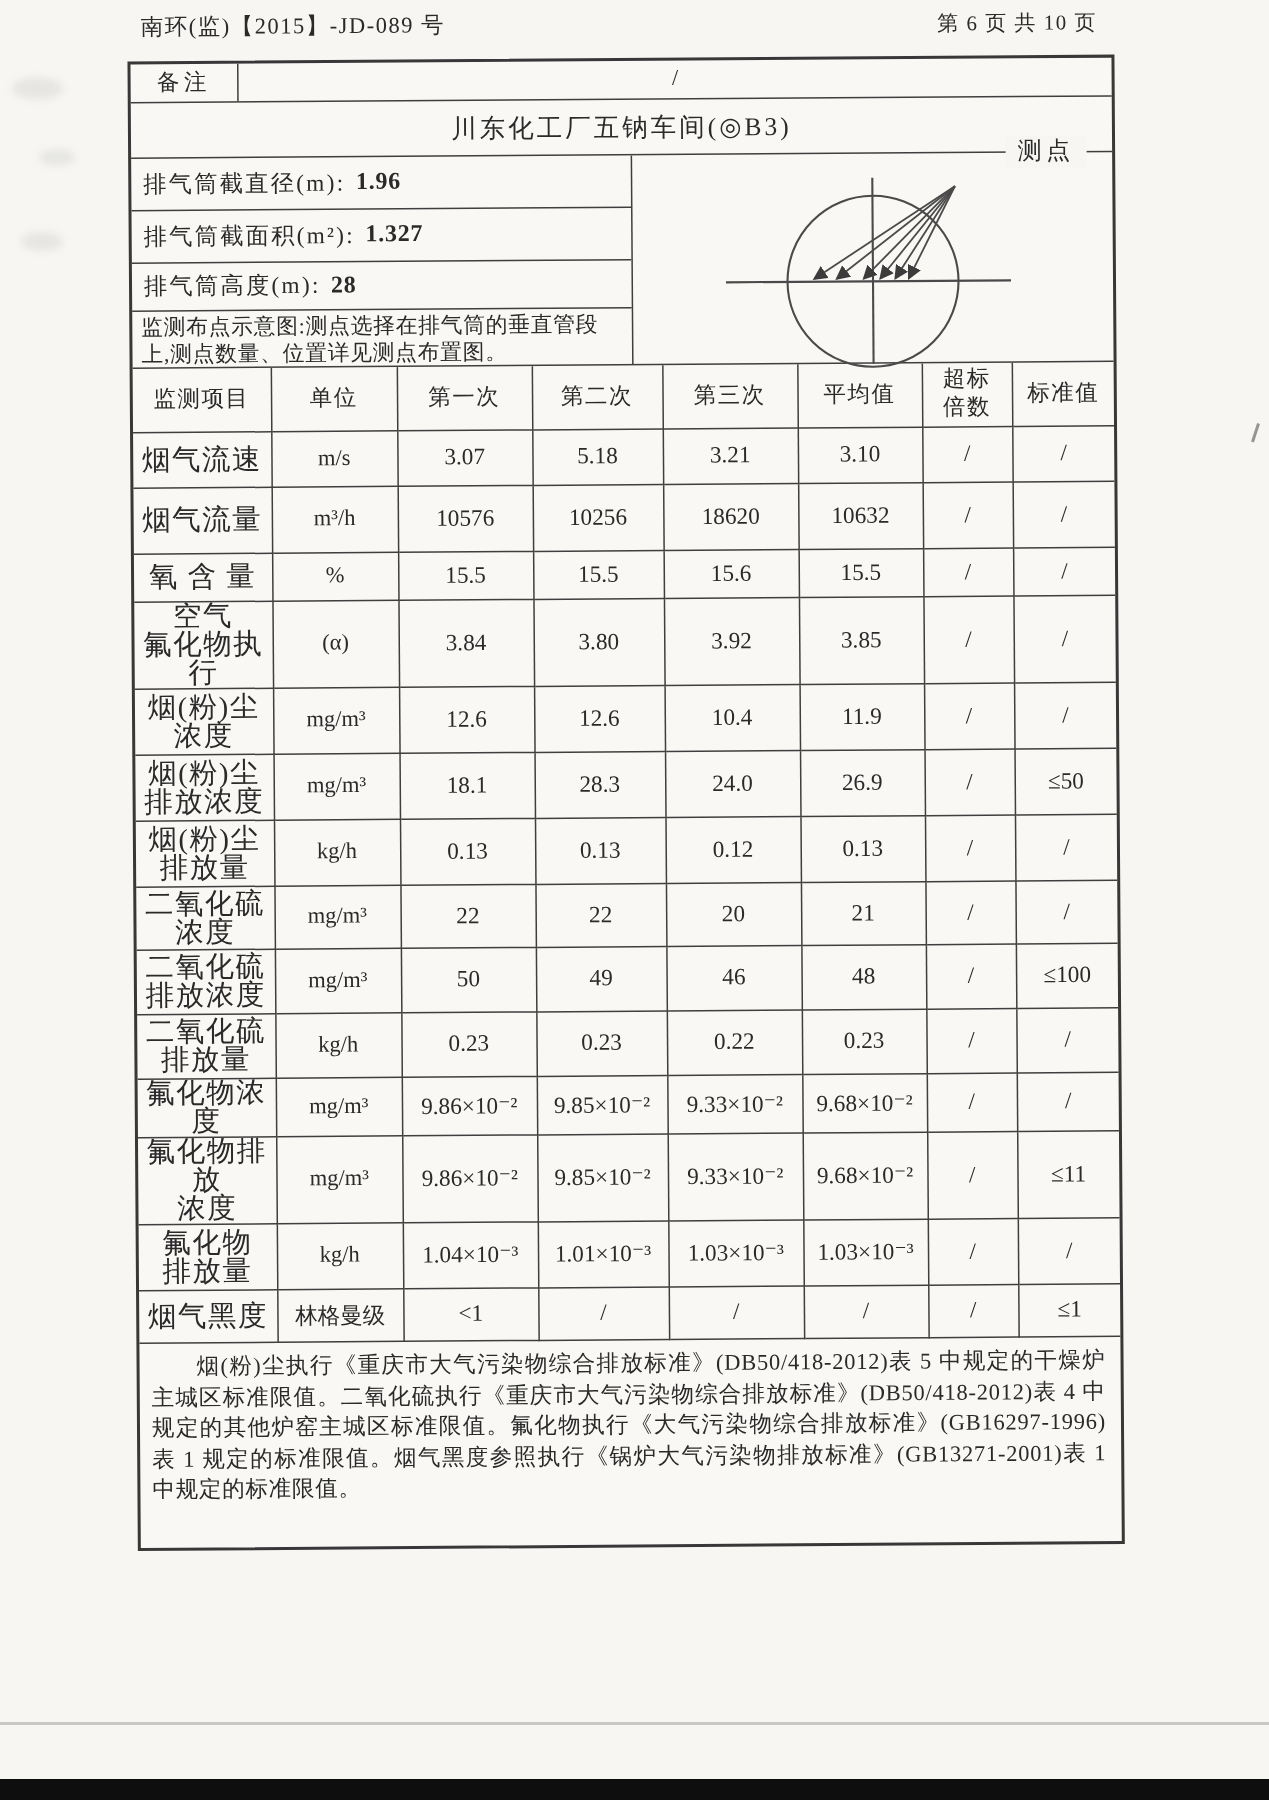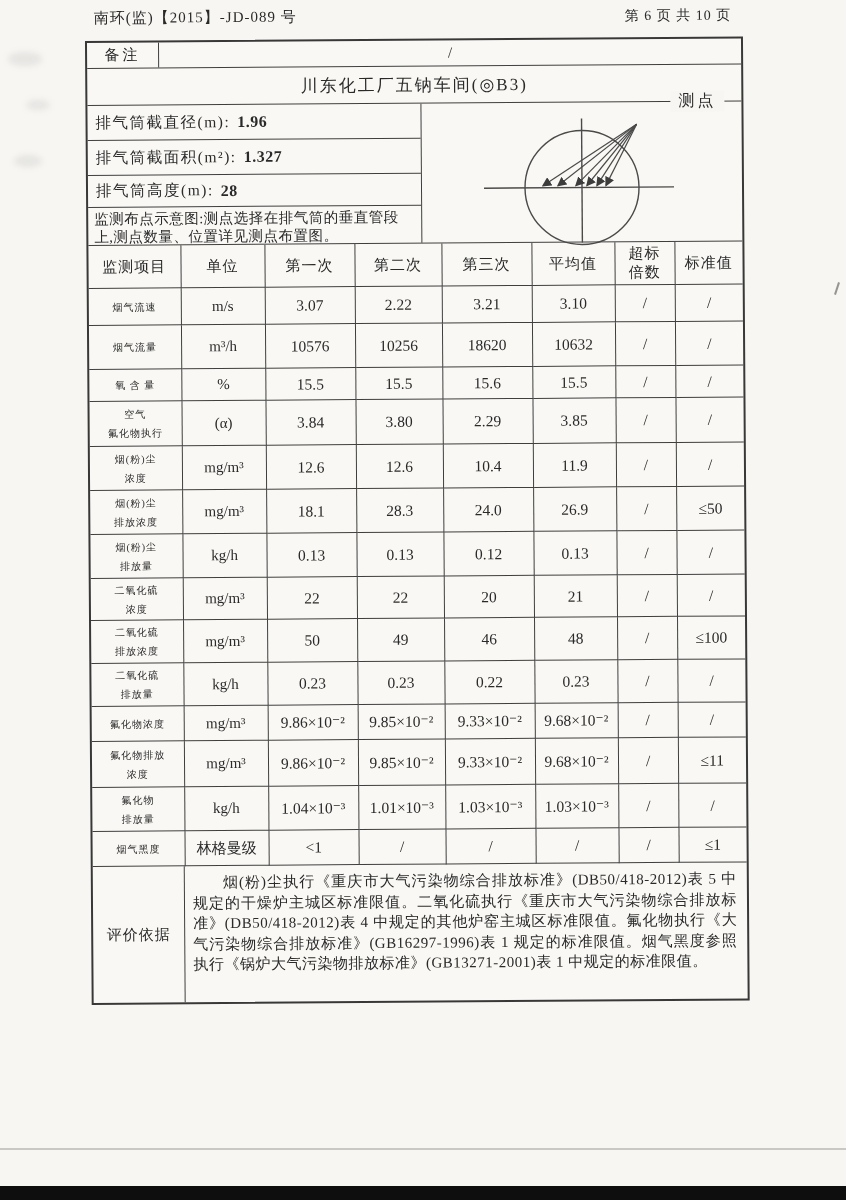--- a/index.html
+++ b/index.html
@@ -50,21 +50,21 @@
   .point-label{position:absolute;left:214px;top:-11px;background:#f7f6f3;padding:0 8px;
     font-size:16px;letter-spacing:3px;margin-left:35px;}
 
   
   table.mtable{border-collapse:collapse;width:654px;table-layout:fixed;}
   .mtable td,.mtable th{border:1.5px solid #3f3f3f;text-align:center;vertical-align:middle;
     font-weight:normal;padding:0;overflow:hidden;}
   .mtable tr>*:first-child{border-left:0;}
   .mtable tr>*:last-child{border-right:0;}
   .mtable tr:first-child>*{border-top:0;}
-  .c-item{font-size:10px;letter-spacing:1px;white-space:pre-line;line-height:19px;}
+  .c-item{font-size:19px;letter-spacing:1px;white-space:pre-line;line-height:19px;}
   .c-unit{font-size:15px;}
   .c-val{font-size:15.5px;}
   .hrow th{font-size:15px;letter-spacing:1px;white-space:pre-line;line-height:19px;height:42px;}
   .rh0{height:37px;}.rh1{height:44px;}.rh2{height:32px;}.rh3{height:45px;}
   .rh4{height:44px;}.rh5{height:44px;}.rh6{height:44px;}.rh7{height:42px;}
   .rh8{height:43px;}.rh9{height:43px;}.rh10{height:35px;}.rh11{height:46px;}
   .rh12{height:44px;}.rh13{height:35px;}
 
   
   .row-eval{display:flex;min-height:136px;}
@@ -154,21 +154,21 @@
         <th>第三次</th>
         <th>平均值</th>
         <th>超标
 倍数</th>
         <th>标准值</th>
       </tr>
       <tr class="rh0">
         <td class="c-item">烟气流速</td>
         <td class="c-unit">m/s</td>
         <td class="c-val">3.07</td>
-        <td class="c-val">2.22</td>
+        <td class="c-val">5.18</td>
         <td class="c-val">3.21</td>
         <td class="c-val">3.10</td>
         <td class="c-val">/</td>
         <td class="c-val">/</td>
       </tr>
       <tr class="rh1">
         <td class="c-item">烟气流量</td>
         <td class="c-unit">m³/h</td>
         <td class="c-val">10576</td>
         <td class="c-val">10256</td>
@@ -186,21 +186,21 @@
         <td class="c-val">15.5</td>
         <td class="c-val">/</td>
         <td class="c-val">/</td>
       </tr>
       <tr class="rh3">
         <td class="c-item">空气
 氟化物执行</td>
         <td class="c-unit">(α)</td>
         <td class="c-val">3.84</td>
         <td class="c-val">3.80</td>
-        <td class="c-val">2.29</td>
+        <td class="c-val">3.92</td>
         <td class="c-val">3.85</td>
         <td class="c-val">/</td>
         <td class="c-val">/</td>
       </tr>
       <tr class="rh4">
         <td class="c-item">烟(粉)尘
 浓度</td>
         <td class="c-unit">mg/m³</td>
         <td class="c-val">12.6</td>
         <td class="c-val">12.6</td>
@@ -303,18 +303,17 @@
         <td class="c-val">/</td>
         <td class="c-val">/</td>
         <td class="c-val">/</td>
         <td class="c-val">/</td>
         <td class="c-val">≤1</td>
       </tr>
     </tbody>
       </table>
 
     <div class="row-eval">
-      <div class="eval-label">评价依据</div>
       <div class="eval-text">烟(粉)尘执行《重庆市大气污染物综合排放标准》(DB50/418-2012)表 5 中规定的干燥炉主城区标准限值。二氧化硫执行《重庆市大气污染物综合排放标准》(DB50/418-2012)表 4 中规定的其他炉窑主城区标准限值。氟化物执行《大气污染物综合排放标准》(GB16297-1996)表 1 规定的标准限值。烟气黑度参照执行《锅炉大气污染物排放标准》(GB13271-2001)表 1 中规定的标准限值。</div>
     </div>
 
   </div>
 </div>
 
 </body></html>

